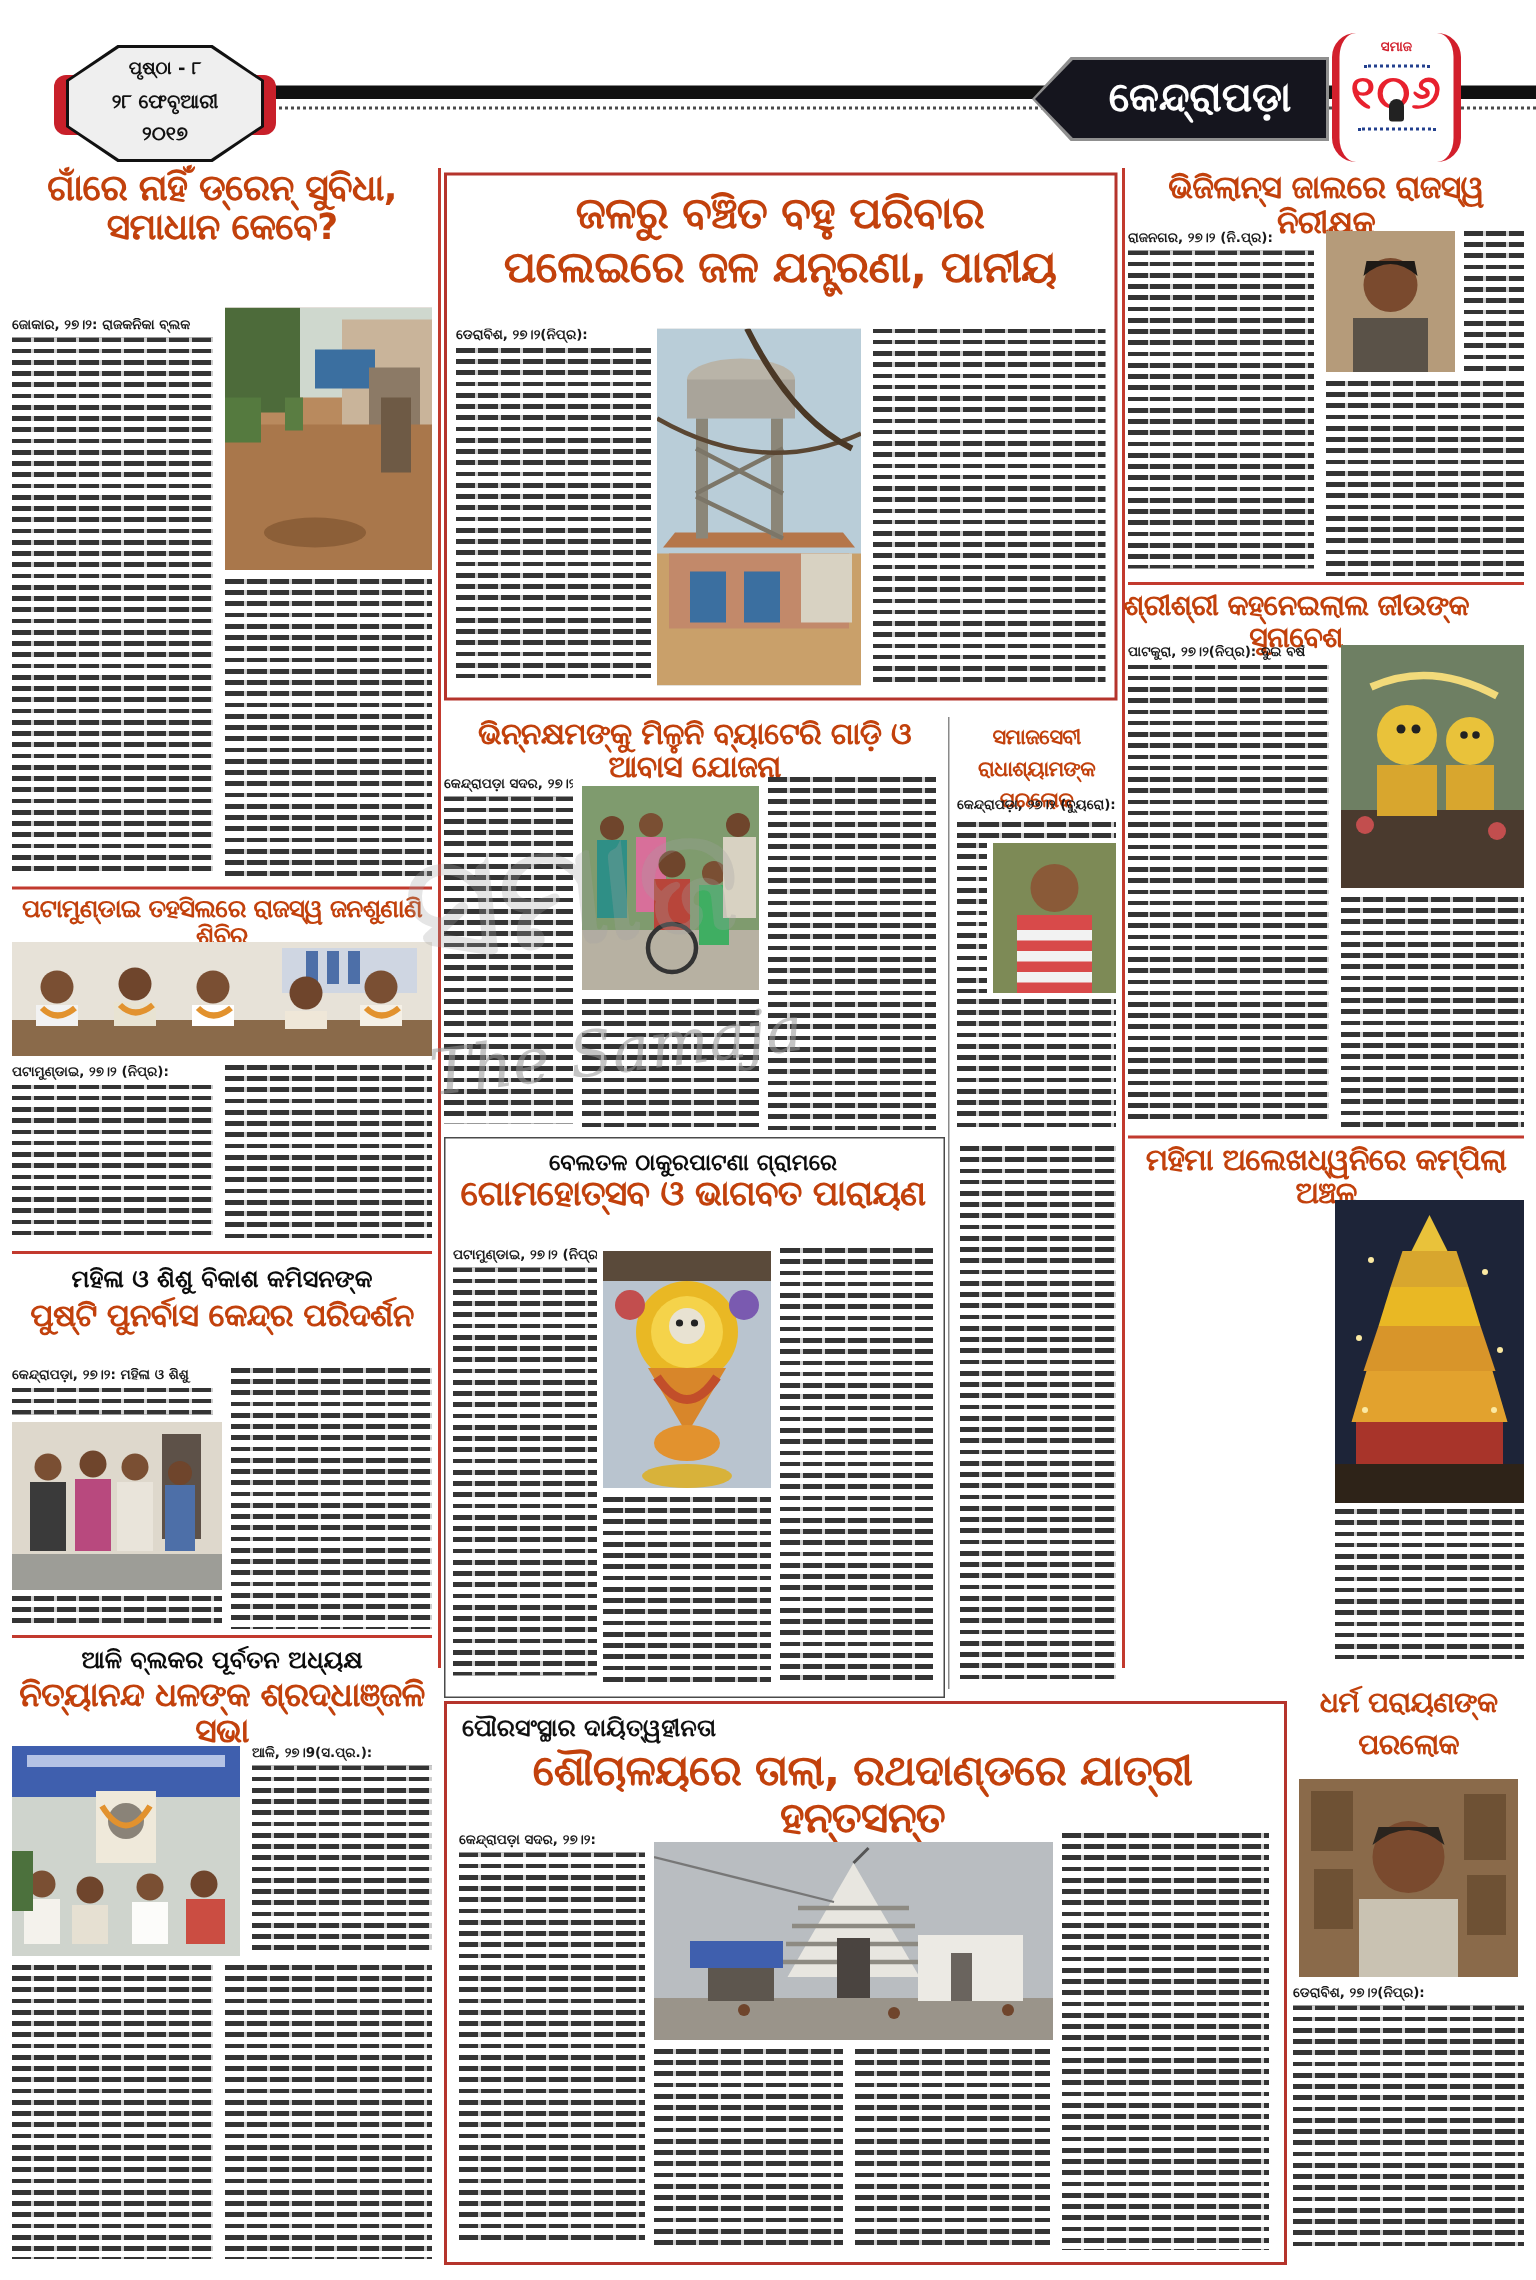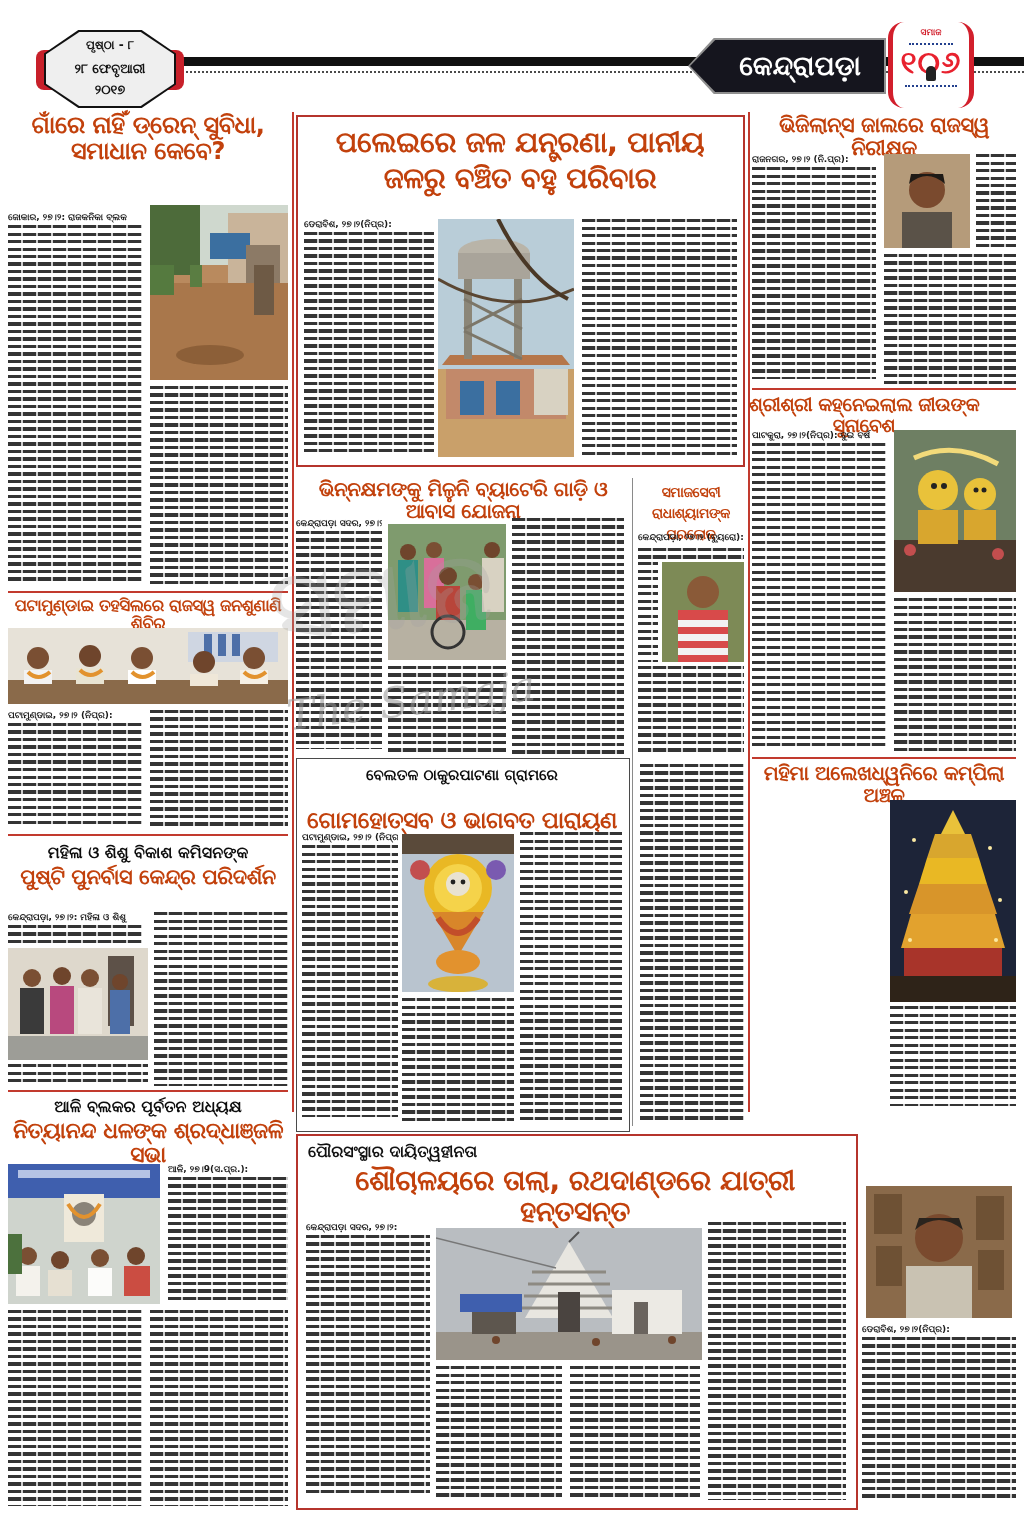--- a/index.html
+++ b/index.html
@@ -181,22 +181,22 @@
   </div>
   <div class="abs" style="left:168px;top:1164px;width:120px;height:140px;">
     <span class="dl">ଆଳି, ୨୭।9(ସ.ପ୍ର.):</span>
     <div class="tx" style="height:124px;"></div>
   </div>
   <div class="abs tx" style="left:8px;top:1310px;width:134px;height:196px;"></div>
   <div class="abs tx" style="left:150px;top:1310px;width:138px;height:196px;"></div>
 
   <div class="abs box-red" style="left:296px;top:115px;width:445px;height:348px;"></div>
   <div class="abs hl" style="left:300px;top:124px;width:440px;font-size:29px;line-height:1.25;">
+    <div>ଜଳରୁ ବଞ୍ଚିତ ବହୁ ପରିବାର</div>
     <div>ପଲେଇରେ ଜଳ ଯନ୍ତ୍ରଣା, ପାନୀୟ</div>
-    <div>ଜଳରୁ ବଞ୍ଚିତ ବହୁ ପରିବାର</div>
   </div>
   <div class="abs" style="left:304px;top:219px;width:130px;height:236px;">
     <span class="dl">ଡେରାବିଶ, ୨୭।୨(ନିପ୍ର):</span>
     <div class="tx" style="height:220px;"></div>
   </div>
   <div class="abs photo" style="left:438px;top:219px;width:136px;height:238px;">
     <svg viewBox="0 0 136 238" preserveAspectRatio="none">
       <rect width="136" height="238" fill="#b9cdd8"></rect>
       <rect x="0" y="150" width="136" height="88" fill="#c9a06a"></rect>
       <rect x="8" y="150" width="120" height="50" fill="#c2896a"></rect>
@@ -258,21 +258,21 @@
       <rect x="16" y="72" width="50" height="7" fill="#f2f2f2"></rect>
       <rect x="16" y="86" width="50" height="7" fill="#f2f2f2"></rect>
     </svg>
   </div>
   <div class="abs tx" style="left:638px;top:666px;width:106px;height:88px;"></div>
 
   <div class="abs tx" style="left:640px;top:764px;width:104px;height:360px;"></div>
 
   <div class="abs box-thin" style="left:296px;top:758px;width:332px;height:372px;"></div>
   <div class="abs kick" style="left:300px;top:766px;width:324px;font-size:15px;">ବେଲତଳ ଠାକୁରପାଟଣା ଗ୍ରାମରେ</div>
-  <div class="abs hl" style="left:300px;top:808px;width:324px;font-size:23px;">ଗୋମହୋତ୍ସବ ଓ ଭାଗବତ ପାରାୟଣ</div>
+  <div class="abs hl" style="left:300px;top:784px;width:324px;font-size:23px;">ଗୋମହୋତ୍ସବ ଓ ଭାଗବତ ପାରାୟଣ</div>
   <div class="abs" style="left:302px;top:832px;width:96px;height:290px;">
     <span class="dl">ପଟାମୁଣ୍ଡାଇ, ୨୭।୨ (ନିପ୍ର):</span>
     <div class="tx" style="height:272px;"></div>
   </div>
   <div class="abs photo" style="left:402px;top:834px;width:112px;height:158px;">
     <svg viewBox="0 0 112 158" preserveAspectRatio="none">
       <rect width="112" height="158" fill="#b9c4cf"></rect>
       <rect x="0" y="0" width="112" height="20" fill="#5a4a3a"></rect>
       <circle cx="56" cy="54" r="34" fill="#e9b824"></circle>
       <circle cx="56" cy="54" r="24" fill="#f5d34a"></circle>
@@ -375,20 +375,24 @@
           <circle cx="100" cy="48" r="2"></circle>
           <circle cx="16" cy="92" r="2"></circle>
         <circle cx="110" cy="100" r="2"></circle>
           <circle cx="20" cy="140" r="2"></circle>
           <circle cx="106" cy="140" r="2"></circle>
       </g>
     </svg>
   </div>
   <div class="abs tx" style="left:890px;top:1006px;width:126px;height:100px;"></div>
 
+  <div class="abs hl" style="left:862px;top:1122px;width:154px;font-size:19px;line-height:1.45;">
+    <div>ଧର୍ମ ପରାୟଣଙ୍କ</div>
+    <div>ପରଲୋକ</div>
+  </div>
   <div class="abs photo" style="left:866px;top:1186px;width:146px;height:132px;">
     <svg viewBox="0 0 146 132" preserveAspectRatio="none">
       <rect width="146" height="132" fill="#8a6a4a"></rect>
       <g fill="#6e5134">
         <rect x="8" y="8" width="28" height="40"></rect>
           <rect x="110" y="10" width="28" height="44"></rect>
         <rect x="10" y="60" width="26" height="40"></rect>
           <rect x="112" y="64" width="26" height="40"></rect>
       </g>
       <circle cx="73" cy="52" r="24" fill="#7a4a2e"></circle>

